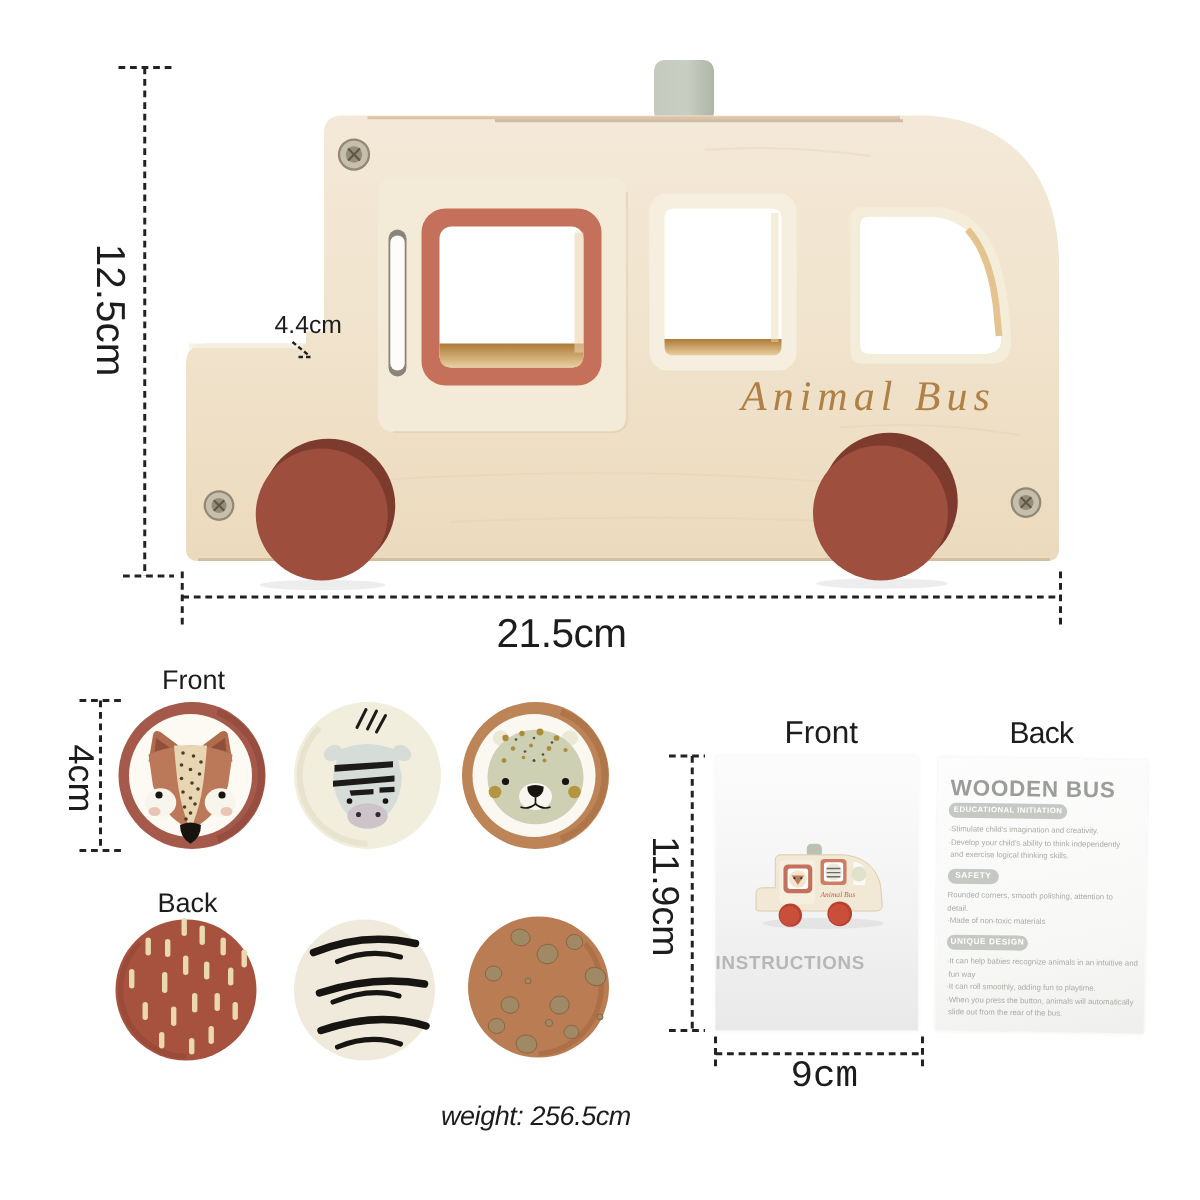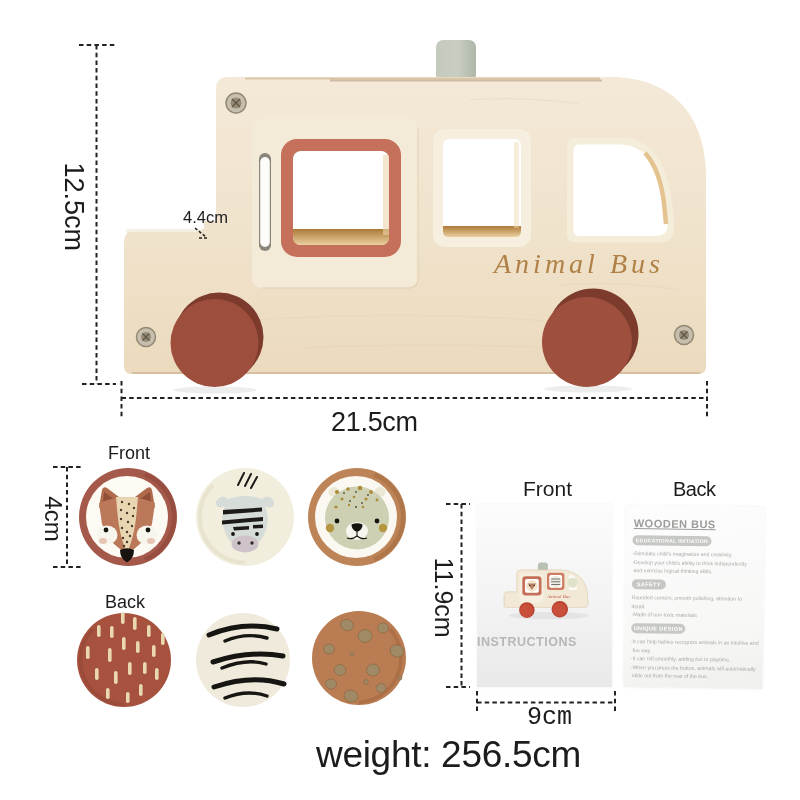--- a/index.html
+++ b/index.html
@@ -292,21 +292,21 @@
     </g>
   </g>
 </svg>
 
 <div class="abs dim" style="left:33px;top:187px;width:80px;text-align:center;font-size:27px;transform:rotate(90deg);white-space:nowrap;">12.5cm</div>
 <div class="abs dim" style="left:171px;top:208px;font-size:16.5px;margin-left:12px;">4.4cm</div>
 <div class="abs dim" style="left:331px;top:407px;width:160px;font-size:27px;letter-spacing:-0.3px;">21.5cm</div>
 <div class="abs dim" style="left:13px;top:505px;width:80px;text-align:center;font-size:24px;transform:rotate(90deg);white-space:nowrap;">4cm</div>
 <div class="abs dim" style="left:108px;top:443px;font-size:18px;">Front</div>
 <div class="abs dim" style="left:105px;top:592px;font-size:18px;">Back</div>
-<div class="abs dim" style="left:316px;top:734px;font-size:37px;letter-spacing:-0.3px;">weight: 256.5cm</div>
+<div class="abs dim" style="left:294px;top:734px;font-size:18px;letter-spacing:-0.3px;font-style:italic;">weight: 256.5cm</div>
 <div class="abs dim" style="left:523px;top:477px;font-size:21px;">Front</div>
 <div class="abs dim" style="left:673px;top:478px;font-size:20px;letter-spacing:-0.5px;">Back</div>
 <div class="abs dim" style="left:403px;top:583px;width:80px;text-align:center;font-size:25px;transform:rotate(90deg);white-space:nowrap;">11.9cm</div>
 <div class="abs dim" style="left:527px;top:703px;font-size:25px;font-family:Liberation Mono, monospace;">9cm</div>
 
 <div class="abs" style="left:477px;top:504px;width:135px;height:183px;background:linear-gradient(180deg,#fcfcfc,#f3f3f3 55%,#e9e9e9);box-shadow:0 0 3px rgba(0,0,0,0.06);">
   <svg style="position:absolute;left:24px;top:54px" width="92" height="64" viewBox="0 0 100 70">
     <ellipse cx="52" cy="63" rx="44" ry="4" fill="#d8d8d8" opacity="0.55"></ellipse>
     <rect x="40" y="5" width="11" height="10" rx="3.5" fill="#b9c1b2"></rect>
     <path d="M21,13 H66 C82,14 92,23 94,37 L95,50 Q95,54 90,54 L7,54 Q3,54 3,53 L3,41
@@ -327,21 +327,21 @@
     <text x="50" y="43.5" font-size="5.5" font-style="italic" fill="#c4604d" font-family="Liberation Serif">Animal Bus</text>
     <circle cx="28" cy="57" r="8.5" fill="#b8402f"></circle>
     <circle cx="27.5" cy="57.5" r="7.2" fill="#c94f3b"></circle>
     <circle cx="64" cy="56" r="9" fill="#b8402f"></circle>
     <circle cx="63.5" cy="56.5" r="7.6" fill="#c94f3b"></circle>
   </svg>
   <div style="position:absolute;left:0;width:100%;top:131px;font-size:12.5px;font-weight:bold;letter-spacing:0.5px;color:#b7b7b7;">INSTRUCTIONS</div>
 </div>
 
 <div class="abs" style="left:626px;top:505px;width:139px;height:182px;background:linear-gradient(168deg,#fdfdfd,#f7f7f6 70%,#efefee);box-shadow:0 0 3px rgba(0,0,0,0.07);transform:rotate(0.8deg);transform-origin:top left;overflow:hidden;">
-  <div style="position:absolute;left:8px;top:12px;font-size:11px;font-weight:bold;letter-spacing:0.5px;color:#9a9d99;text-decoration:underline;">WOODEN BUS</div>
+  <div style="position:absolute;left:8px;top:12px;font-size:15px;font-weight:bold;letter-spacing:0.5px;color:#9a9d99;">WOODEN BUS</div>
   <div style="position:absolute;left:7px;top:30px;width:79px;height:10px;border-radius:5px;background:#c6c8c3;color:#fff;font-size:5.2px;font-weight:bold;letter-spacing:0.3px;text-align:center;line-height:10px;">EDUCATIONAL INITIATION</div>
   <div style="position:absolute;left:7px;top:44px;font-size:5.2px;line-height:8.6px;color:#a9aca6;white-space:nowrap;">
     ·Stimulate child's imagination and creativity.<br>
     ·Develop your child's ability to think independently<br>&nbsp;and exercise logical thinking skills.
   </div>
   <div style="position:absolute;left:7px;top:74px;width:34px;height:10px;border-radius:5px;background:#c6c8c3;color:#fff;font-size:5.5px;font-weight:bold;letter-spacing:0.4px;text-align:center;line-height:10px;">SAFETY</div>
   <div style="position:absolute;left:7px;top:88px;font-size:5.2px;line-height:8.6px;color:#a9aca6;white-space:nowrap;">
     Rounded corners, smooth polishing, attention to<br>detail.<br>
     ·Made of non-toxic materials
   </div>

